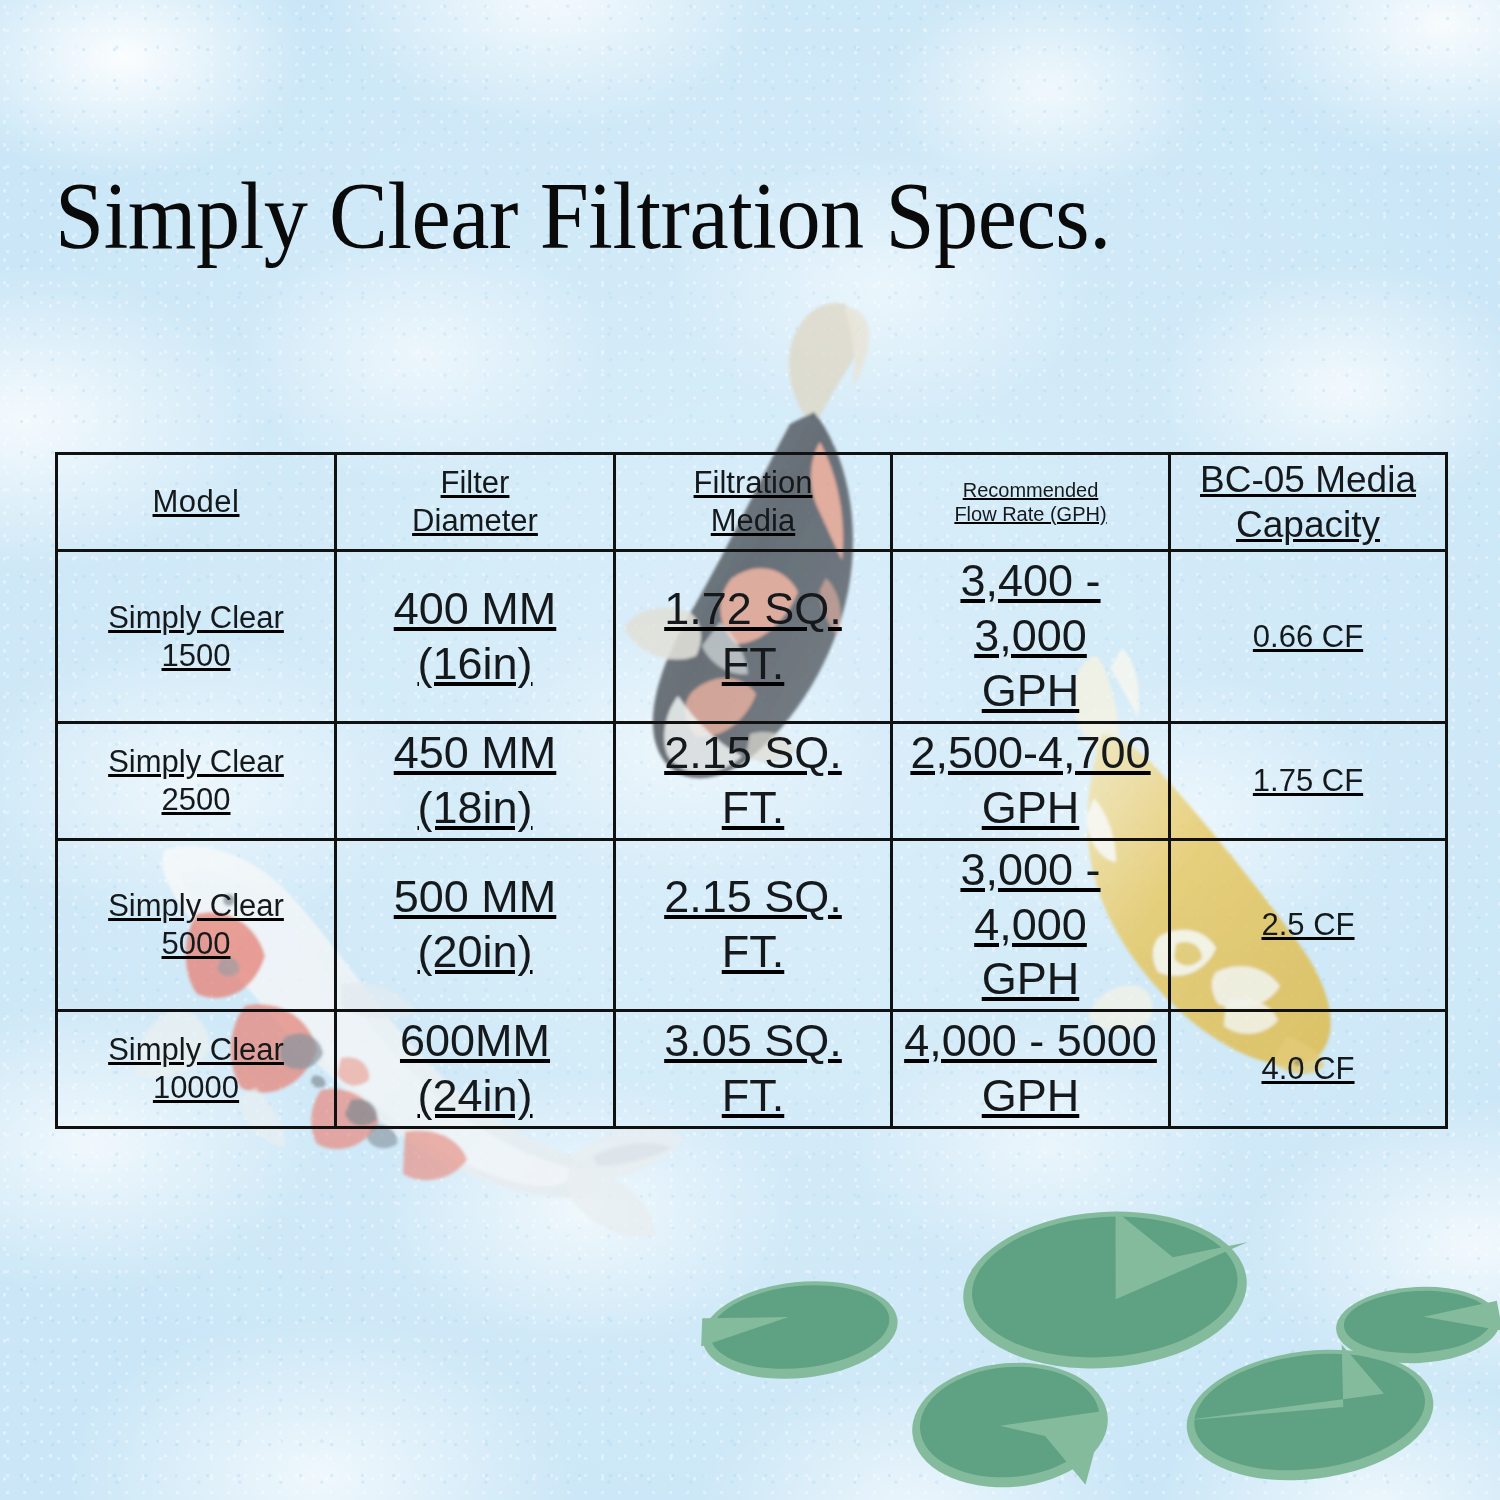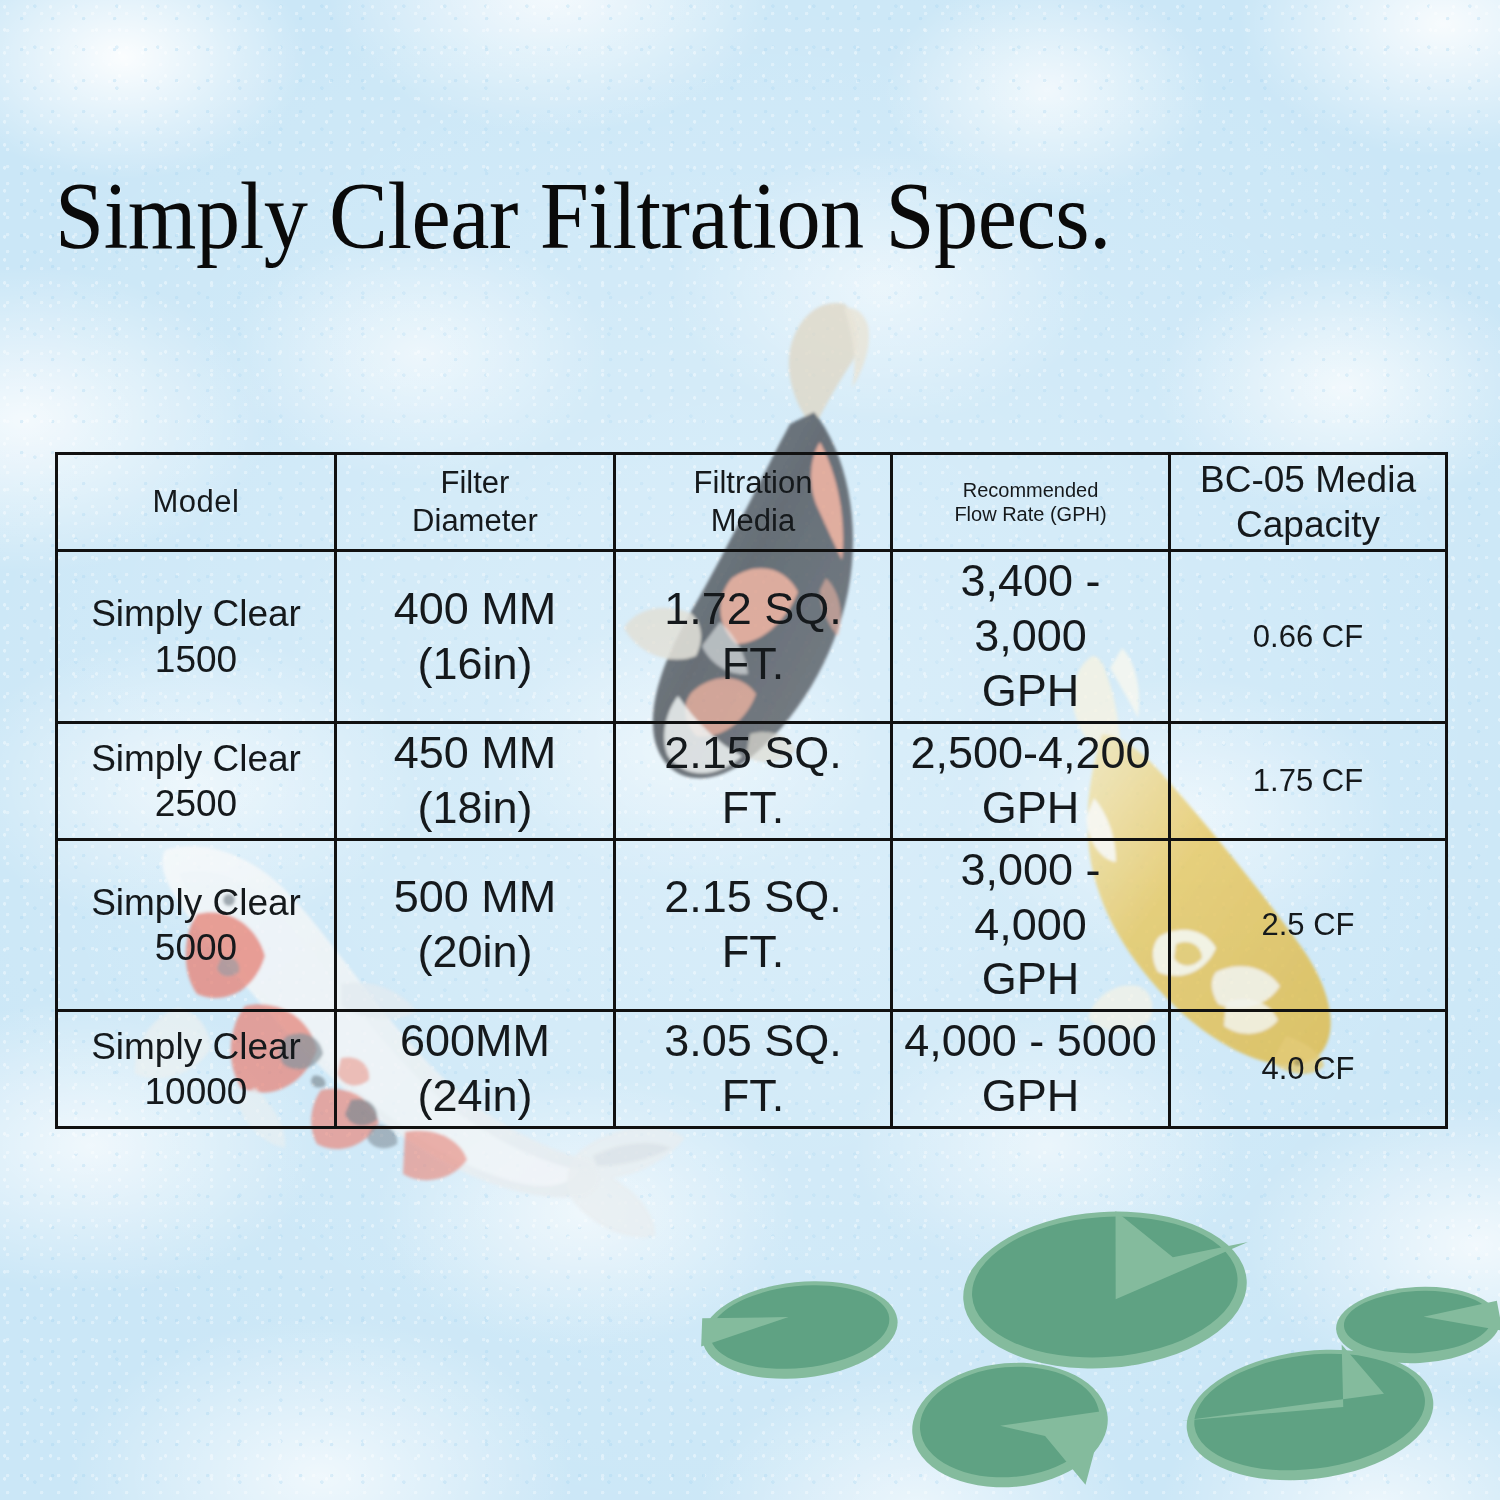--- a/index.html
+++ b/index.html
@@ -63,20 +63,21 @@
     transform:scaleX(0.92);transform-origin:left center;
     white-space:nowrap;
   }
 
   
   #spec-table{
     position:absolute;left:55px;top:452px;
     width:1390px;height:674px;z-index:4;
     border-collapse:collapse;
     table-layout:fixed;
+    text-decoration:underline;
   }
   #spec-table td{
     border:3px solid #111;
     text-align:center;vertical-align:middle;
     color:#15191c;
     font-family:"Liberation Sans", sans-serif;
     padding:2px 6px;
     line-height:1.22;
   }
   .c-model{width:279px;}
@@ -84,21 +85,21 @@
   .c-area {width:277px;}
   .c-flow {width:278px;}
   .c-cap  {width:277px;}
 
   tr.hdr td{font-size:31px;}
   td.hdr-model{font-size:47px;letter-spacing:.5px;}
   tr.hdr td.hdr-flow{font-size:20px;}
   tr.hdr td.hdr-cap{font-size:37px;}
 
   tr.row td{font-size:45px;}
-  tr.row td.cell-model{font-size:37px;}
+  tr.row td.cell-model{font-size:31px;}
   tr.row td.cell-cap{font-size:31px;}
 
   
   #pads{position:absolute;inset:0;z-index:2;}
 </style>
 </head>
 <body>
 
 <div id="bg">
   <div class="base"></div>
@@ -324,21 +325,21 @@
       </td>
       <td>
         <span>450 MM</span><br>
         <span>(18in)</span>
       </td>
       <td>
         <span>2.15 SQ.</span><br>
         <span>FT.</span>
       </td>
       <td>
-        <span>2,500-4,200</span><br>
+        <span>2,500-4,700</span><br>
         <span>GPH</span>
       </td>
       <td class="cell-cap">1.75 CF</td>
     </tr>
 
     <tr class="row">
       <td class="cell-model">
         <span>Simply Clear</span><br>
         <span>5000</span>
       </td>

